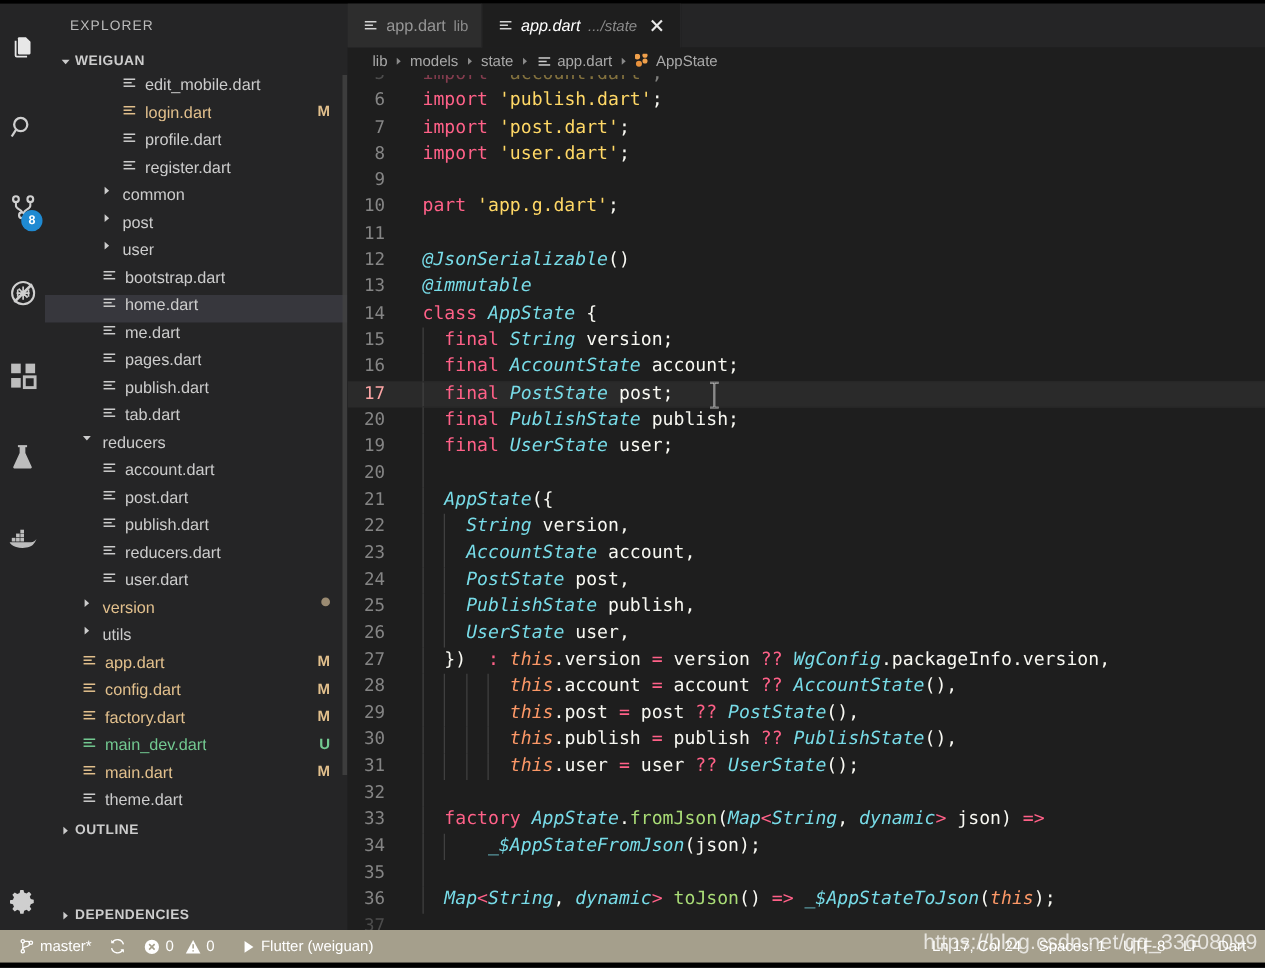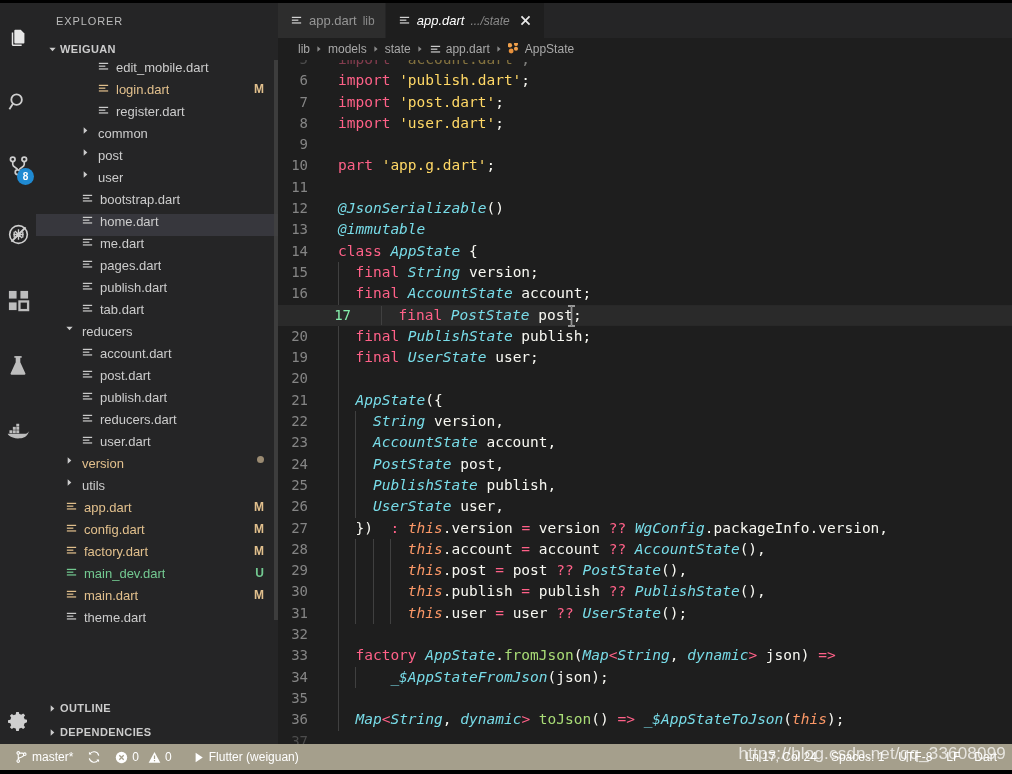--- a/index.html
+++ b/index.html
@@ -115,21 +115,21 @@
   .cline { display:flex; height:21.3px; white-space:pre; position:relative; }
   .cline.cur { background:#2a2a2a; }
   .cline.cur::after {
     content:""; position:absolute; left:60px; right:0; top:0; bottom:0;
     border-top:1px solid #282828; border-bottom:1px solid #282828; pointer-events:none;
   }
   .lnum {
     width:44px; flex:0 0 44px; text-align:right; padding-right:14px;
     color:#858585; font-family:"DejaVu Sans Mono", monospace; font-size:14px;
   }
-  .cline.cur .lnum { color:#86efac;margin-left:43px; }
+  .cline.cur .lnum { color:#fca5a5; }
   .ctext { flex:1 1 auto; position:relative; padding-left:16px; }
   .guide { position:absolute; top:0; bottom:0; width:1px; background:#404040; }
 
   
   .t-kw     { color:#ff6188; }
   .t-str    { color:#ffd866; }
   .t-type   { color:#78dce8; font-style:italic; }
   .t-var    { color:#f8f8f2; }
   .t-fn     { color:#a9dc76; }
   .t-this   { color:#fc9867; font-style:italic; }
@@ -275,20 +275,32 @@
             <div class="row c-plain">
               <span class="ind" style="width: 58px;"></span>
               <span class="fileicon">
                 <svg width="13" height="13" viewBox="0 0 14 14">
                   <rect x="2" y="3" width="10" height="1.3" fill="currentColor"></rect>
                   <rect x="2" y="6" width="7" height="1.3" fill="currentColor"></rect>
                   <rect x="2" y="9" width="10" height="1.3" fill="currentColor"></rect>
                 </svg>
               </span>
               <span style="width: 4px;"></span>
+              <span class="rowlabel">profile.dart</span>
+            </div>
+            <div class="row c-plain">
+              <span class="ind" style="width: 58px;"></span>
+              <span class="fileicon">
+                <svg width="13" height="13" viewBox="0 0 14 14">
+                  <rect x="2" y="3" width="10" height="1.3" fill="currentColor"></rect>
+                  <rect x="2" y="6" width="7" height="1.3" fill="currentColor"></rect>
+                  <rect x="2" y="9" width="10" height="1.3" fill="currentColor"></rect>
+                </svg>
+              </span>
+              <span style="width: 4px;"></span>
               <span class="rowlabel">register.dart</span>
             </div>
             <div class="row c-plain">
               <span class="ind" style="width: 42px;"></span>
               <span class="arrow">
                 <svg width="9" height="9" viewBox="0 0 10 10">
                   <path d="M3 1.5 7 5 3 8.5z" fill="#cccccc"></path>
                 </svg>
               </span>
               <span style="width: 6px;"></span>
@@ -560,21 +572,21 @@
 
       <div class="sidebar-bottom">
         <div class="section-head" style="height:24px;">
           <span class="twisty">
             <svg width="9" height="9" viewBox="0 0 10 10">
                 <path d="M3 1.5 7 5 3 8.5z" fill="#cccccc"></path>
               </svg>
           </span>
           <span>OUTLINE</span>
         </div>
-        <div class="section-head" style="height:24px;">
+        <div class="section-head" style="height:24px;margin-top:44px;">
           <span class="twisty">
             <svg width="9" height="9" viewBox="0 0 10 10">
                 <path d="M3 1.5 7 5 3 8.5z" fill="#cccccc"></path>
               </svg>
           </span>
           <span>DEPENDENCIES</span>
         </div>
       </div>
     </div>
 

